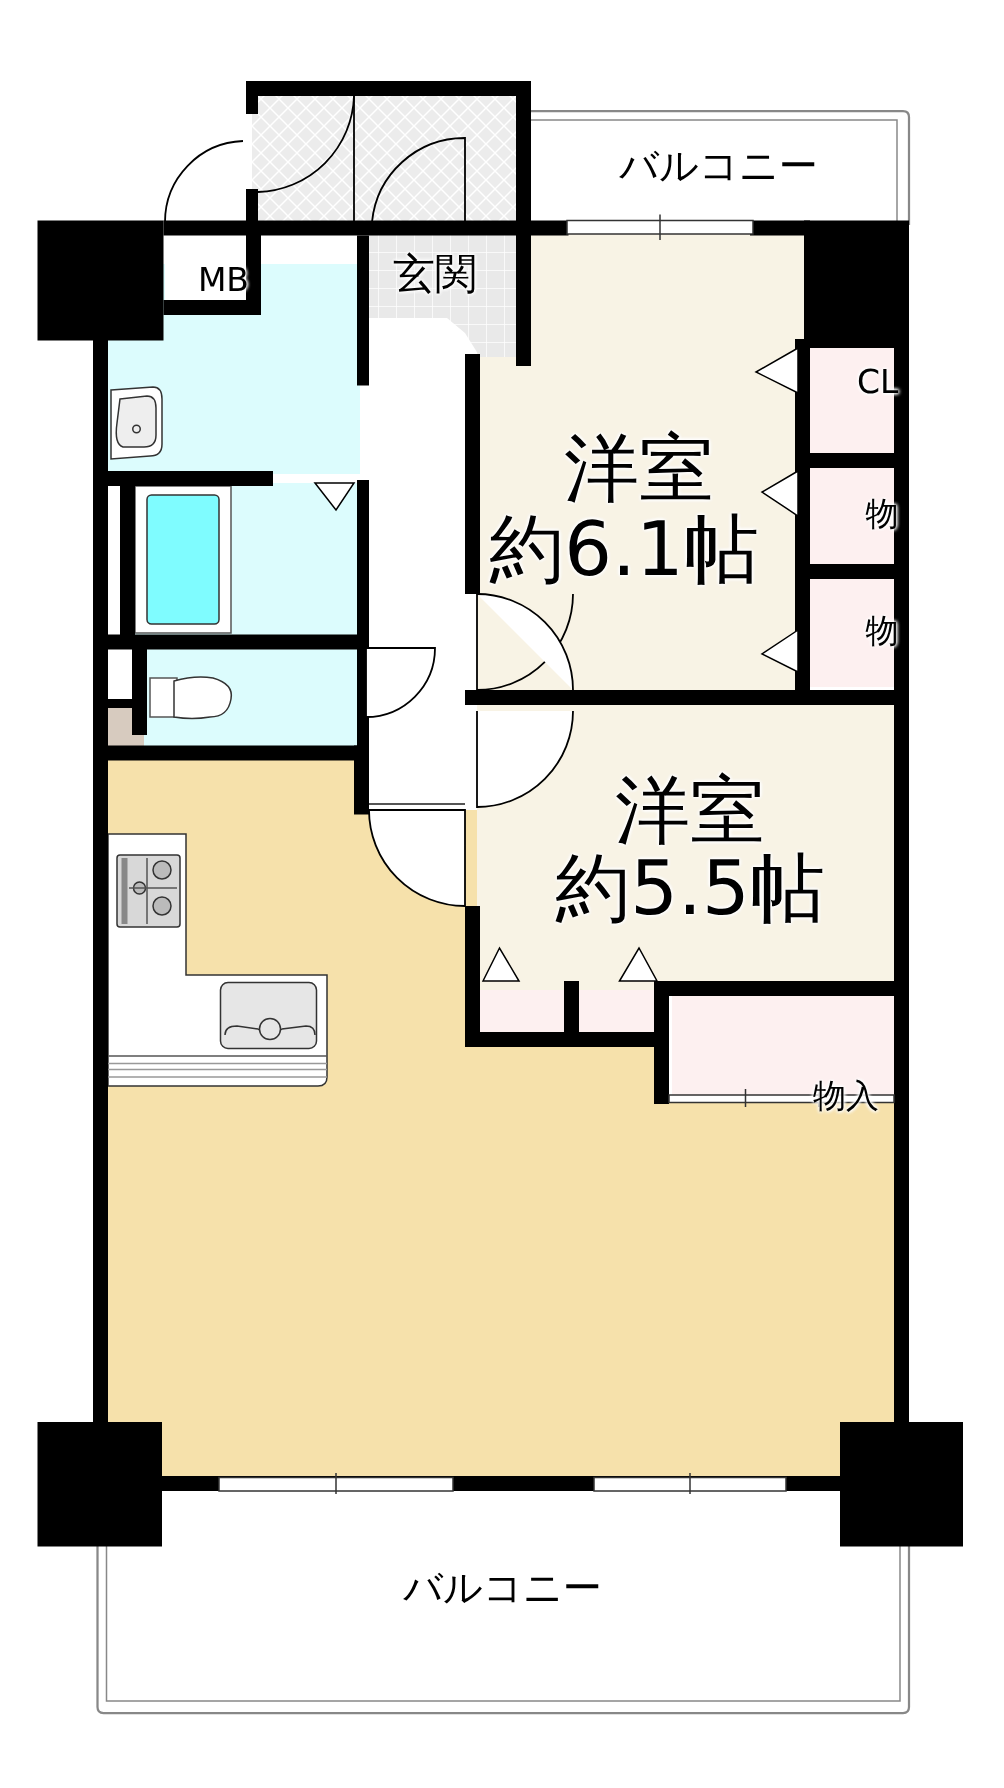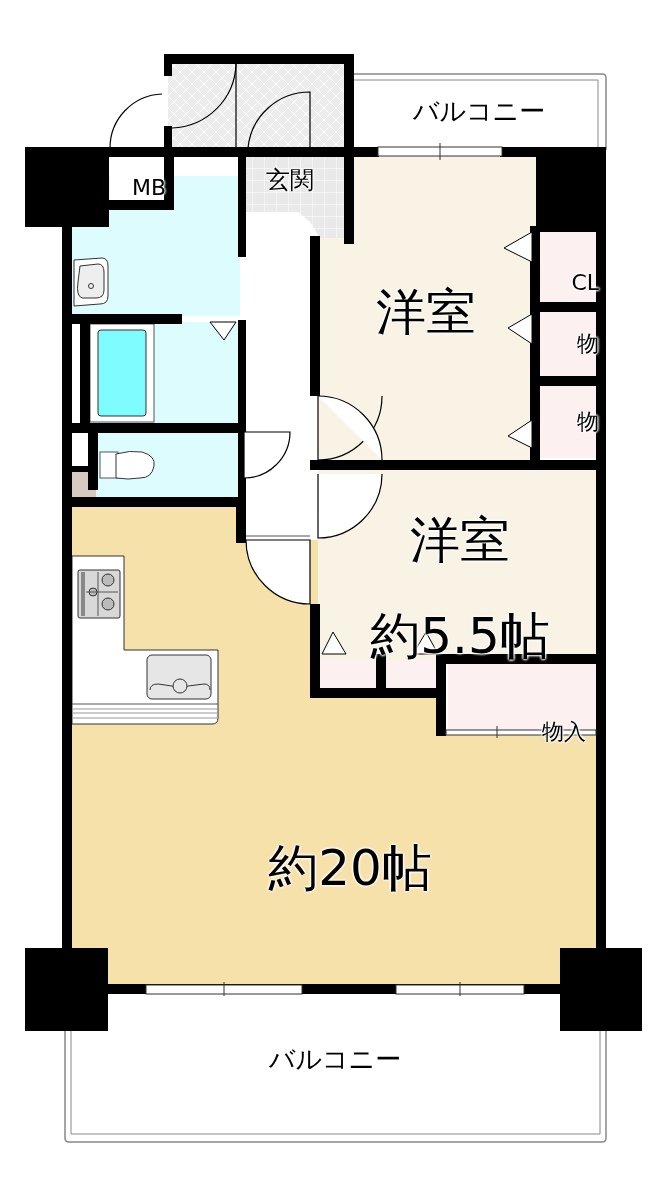--- a/index.html
+++ b/index.html
@@ -1,21 +1,21 @@
 <!DOCTYPE html>
 <html><head>
 <meta charset="utf-8">
 <style>
   html, body { margin: 0; padding: 0; background: #ffffff; }
   #plan { position: relative; width: 669px; height: 1192px; overflow: hidden; background: #ffffff; font-family: "DejaVu Sans", "Liberation Sans", sans-serif; }
   #plan svg { position: absolute; left: 0; top: 0; }
   .lbl { position: absolute; color: #000; text-align: center; white-space: nowrap; line-height: 1.05;
          text-shadow: 0 0 3px #fff, 0 0 3px #fff, 0 0 3px #fff, 0 0 2px #fff; }
   .room-big { font-size: 50px; }
-  .room-mid { font-size: 24px; }
+  .room-mid { font-size: 28px; }
   .room-sm { font-size: 22px; text-align: right; }
   .balc { font-size: 26px; text-shadow: none; }
 </style>
 </head>
 <body>
 
 <div id="plan">
 <svg width="669" height="1192" viewBox="0 0 669 1192">
   <defs>
     <pattern id="tile" width="12" height="12" patternUnits="userSpaceOnUse">
@@ -185,27 +185,27 @@
     <path d="M532 420 L508 436 L532 448 Z"></path>
     <path d="M322 654 L333 632 L346 654 Z"></path>
     <path d="M413 654 L426 632 L438 654 Z"></path>
     <path d="M210 322 L224 340 L236 322 Z"></path>
   </g>
 </svg>
 
 <div class="lbl balc" style="left:396px; top:98px; width:166px;">バルコニー</div>
 <div class="lbl room-sm" style="left:110px; top:176px; width:56px;">MB</div>
 <div class="lbl room-mid" style="left:252px; top:168px; width:76px;">玄関</div>
-<div class="lbl room-sm" style="left:541px; top:271px; width:58px;">CL</div>
+<div class="lbl room-sm" style="left:541px; top:244px; width:58px;">CL</div>
 <div class="lbl room-sm" style="left:541px; top:332px; width:58px;">物</div>
 <div class="lbl room-sm" style="left:541px; top:410px; width:58px;">物</div>
 
 <div class="lbl room-big" style="left:326px; top:286px; width:200px;">洋室</div>
+<div class="lbl room-big" style="left:316px; top:340px; width:200px;">約6.1帖</div>
 
 <div class="lbl room-big" style="left:360px; top:514px; width:200px;">洋室</div>
-<div class="lbl room-big" style="left:360px; top:566px; width:200px;margin-top:44px;">約5.5帖</div>
+<div class="lbl room-big" style="left:360px; top:566px; width:200px;">約5.5帖</div>
 
 <div class="lbl room-sm" style="left:460px; top:680px; width:126px;margin-top:40px;">物入</div>
 
-<div class="lbl room-big" style="left:250px; top:842px; width:200px;">約20帖</div>
 
 <div class="lbl balc" style="left:240px; top:1046px; width:190px;">バルコニー</div>
 </div>
 
 </body></html>

